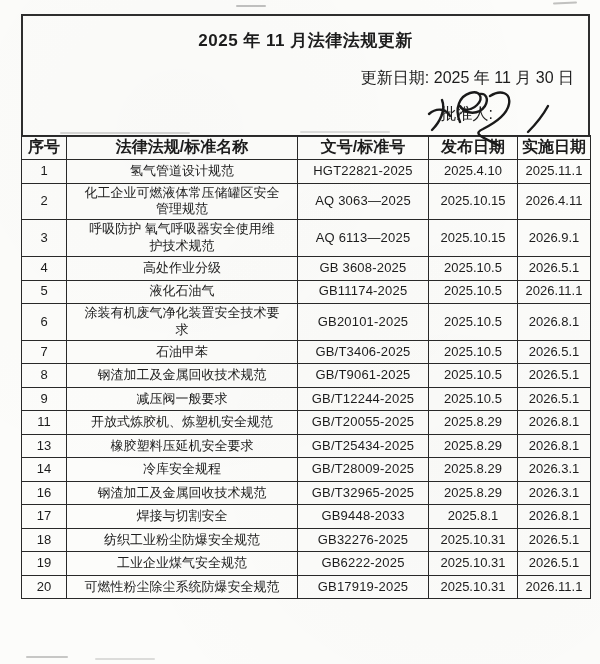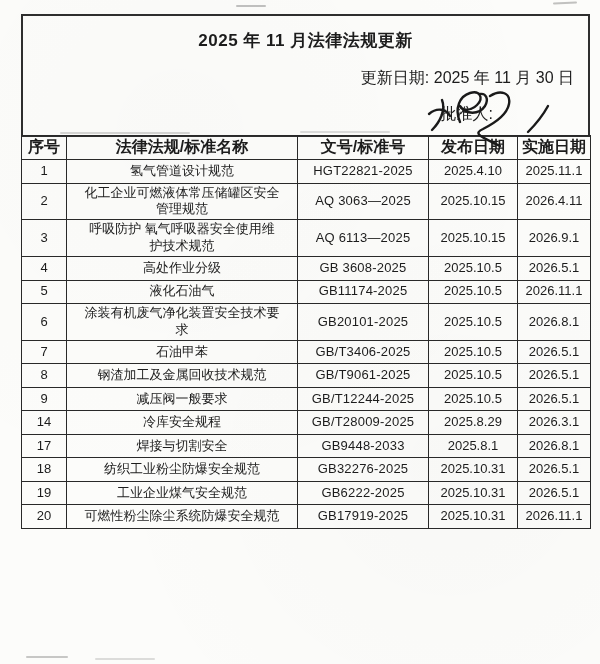--- a/index.html
+++ b/index.html
@@ -187,23 +187,44 @@
             <td class="c4">2026.5.1</td>
           </tr>
           <tr>
             <td class="c0">9</td>
             <td class="c1">减压阀一般要求</td>
             <td class="c2">GB/T12244-2025</td>
             <td class="c3">2025.10.5</td>
             <td class="c4">2026.5.1</td>
           </tr>
           <tr>
+            <td class="c0">11</td>
+            <td class="c1">开放式炼胶机、炼塑机安全规范</td>
+            <td class="c2">GB/T20055-2025</td>
+            <td class="c3">2025.8.29</td>
+            <td class="c4">2026.8.1</td>
+          </tr>
+          <tr>
+            <td class="c0">13</td>
+            <td class="c1">橡胶塑料压延机安全要求</td>
+            <td class="c2">GB/T25434-2025</td>
+            <td class="c3">2025.8.29</td>
+            <td class="c4">2026.8.1</td>
+          </tr>
+          <tr>
             <td class="c0">14</td>
             <td class="c1">冷库安全规程</td>
             <td class="c2">GB/T28009-2025</td>
+            <td class="c3">2025.8.29</td>
+            <td class="c4">2026.3.1</td>
+          </tr>
+          <tr>
+            <td class="c0">16</td>
+            <td class="c1">钢渣加工及金属回收技术规范</td>
+            <td class="c2">GB/T32965-2025</td>
             <td class="c3">2025.8.29</td>
             <td class="c4">2026.3.1</td>
           </tr>
           <tr>
             <td class="c0">17</td>
             <td class="c1">焊接与切割安全</td>
             <td class="c2">GB9448-2033</td>
             <td class="c3">2025.8.1</td>
             <td class="c4">2026.8.1</td>
           </tr>

